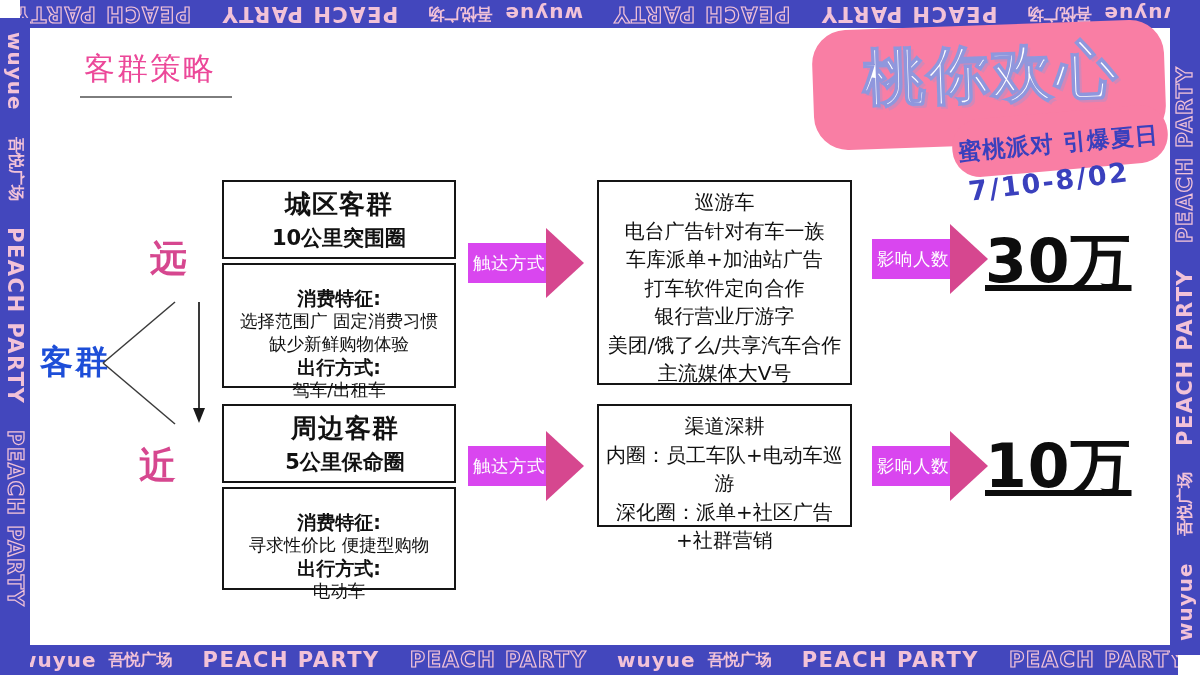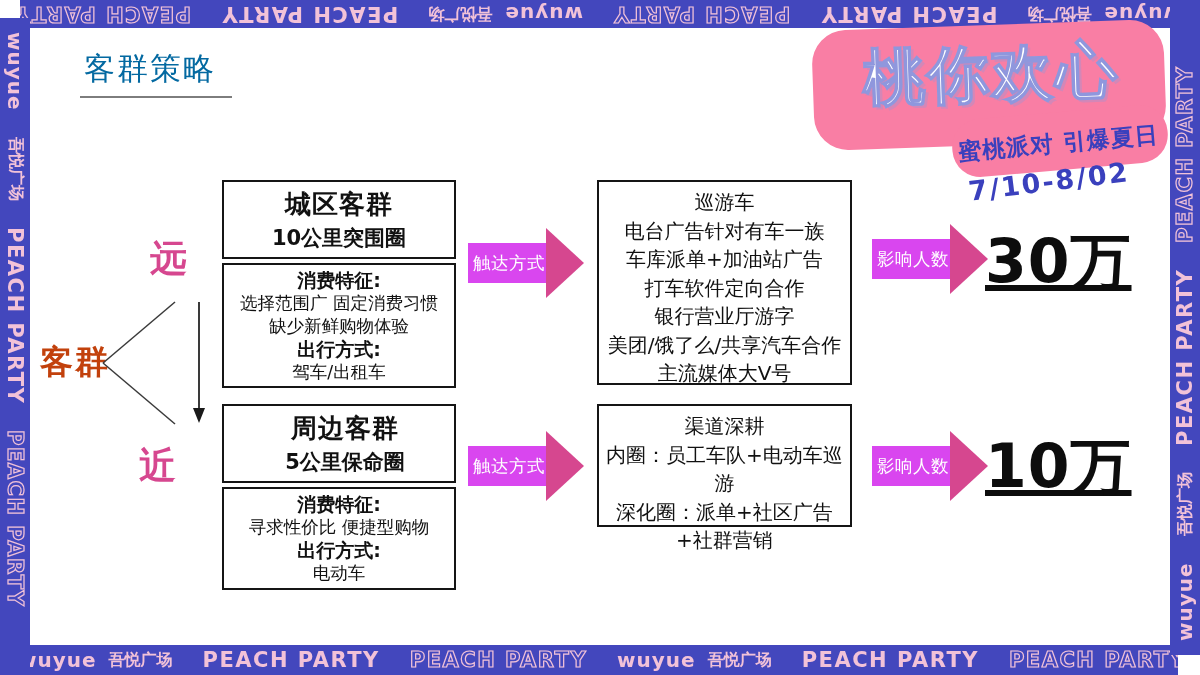--- a/index.html
+++ b/index.html
@@ -15,43 +15,43 @@
   .bar-top .bar-row{transform:rotate(180deg);}
   .bar-col{writing-mode:vertical-rl;text-orientation:sideways;display:flex;align-items:center;gap:26px;width:100%;height:100%;padding:14px 0;box-sizing:border-box;white-space:nowrap;}
   .bar-right .bar-col{transform:rotate(180deg);}
   .pp-solid{color:#f2c2d8;font-weight:700;font-size:21px;letter-spacing:1.5px;}
   .pp-outline{color:transparent;-webkit-text-stroke:1.2px #f2c2d8;font-weight:700;font-size:21px;letter-spacing:1.5px;}
   .brand-latin{color:#f2c2d8;font-weight:800;font-size:20px;letter-spacing:1px;}
   .brand-cn{color:#f2c2d8;font-weight:600;font-size:16px;}
   .bar-unit{display:flex;align-items:center;gap:12px;}
 
   
-  .page-title{position:absolute;left:84px;top:48px;font-size:31px;font-weight:500;color:#0369a1;letter-spacing:2px;}
+  .page-title{position:absolute;left:84px;top:48px;font-size:31px;font-weight:500;color:#ec4899;letter-spacing:2px;}
   .title-underline{position:absolute;left:80px;top:96px;width:152px;height:2px;background:#7d7d7d;}
 
   
   .logo-blob{position:absolute;left:813px;top:25px;width:352px;height:120px;background:#f97ea4;border-radius:34px;transform:rotate(-2deg);}
   .logo-blob2{position:absolute;left:952px;top:112px;width:216px;height:58px;background:#f97ea4;border-radius:28px;transform:rotate(-5deg);}
   .logo-main{position:absolute;left:816px;top:32px;width:350px;text-align:center;font-size:62px;font-weight:900;color:#ffffff;-webkit-text-stroke:1.5px #8f97dd;text-shadow:3px 3px 0 rgba(143,151,221,.35);transform:rotate(-2deg);letter-spacing:2px;white-space:nowrap;}
   .logo-sub{position:absolute;left:958px;top:128px;font-size:23px;font-weight:900;color:#3a40bd;transform:rotate(-5deg);white-space:nowrap;letter-spacing:1px;}
   .logo-date{position:absolute;left:968px;top:166px;font-size:27px;font-weight:900;color:#3a40bd;transform:rotate(-7deg);letter-spacing:2px;white-space:nowrap;}
 
   
-  .root-label{position:absolute;left:40px;top:340px;font-size:33px;font-weight:900;color:#c2410c;letter-spacing:2px;}
+  .root-label{position:absolute;left:40px;top:340px;font-size:33px;font-weight:900;color:#1d4ed8;letter-spacing:2px;}
   .tree-svg{position:absolute;left:95px;top:292px;}
   .dist-label{position:absolute;font-size:37px;font-weight:900;color:#d6478f;}
   .dist-far{left:150px;top:234px;}
   .dist-near{left:139px;top:441px;}
 
   
   .box{position:absolute;background:#fff;border:2px solid #151515;box-sizing:border-box;text-align:center;color:#111;}
   .group-box{left:222px;width:234px;height:79px;display:flex;flex-direction:column;justify-content:center;gap:2px;}
   .group-title{font-size:26px;font-weight:800;letter-spacing:1px;}
   .group-sub{font-size:21px;font-weight:bold;}
-  .traits-box{left:222px;width:234px;padding:4px 2px;font-size:17.5px;line-height:23px;}
+  .traits-box{left:222px;width:234px;padding:22px 2px;font-size:17.5px;line-height:23px;}
   .traits-title{font-weight:800;font-size:19px;}
   .channels-box{left:597px;width:255px;font-size:20px;line-height:28.5px;padding:6px 1px;}
   .row-far .group-box{top:180px;}
   .row-far .traits-box{top:263px;height:125px;}
   .row-far .channels-box{top:180px;height:205px;}
   .row-near .group-box{top:404px;padding-left:12px;}
   .row-near .traits-box{top:487px;height:103px;}
   .row-near .channels-box{top:404px;height:123px;}
 
   

